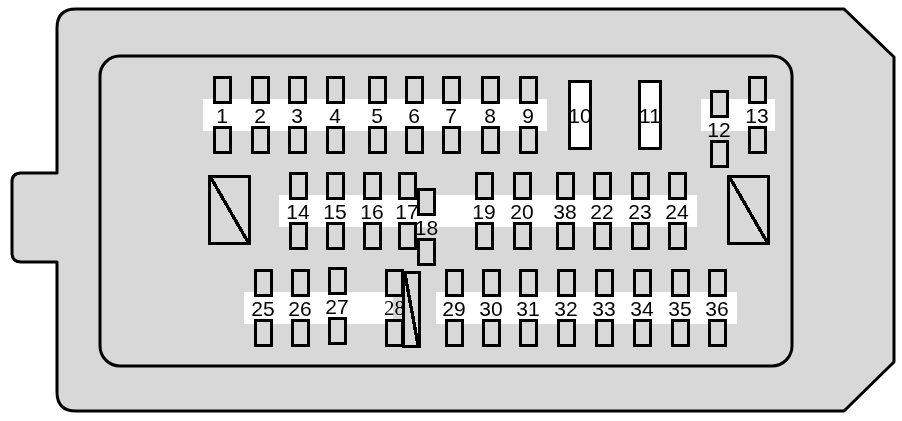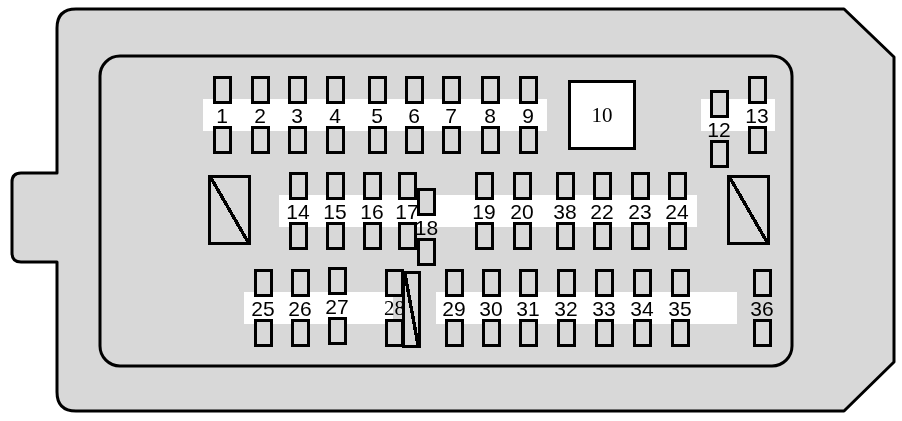--- a/index.html
+++ b/index.html
@@ -43,26 +43,25 @@
   .frect.b{bottom:0;}
   .flabel{
     position:absolute;left:50%;top:50%;
     transform:translate(-50%,-50%);
     font-size:21px;line-height:1;
     color:#000;white-space:nowrap;
     z-index:3;
   }
   .bigfuse{
     position:absolute;
-    width:68px;height:70px;
+    width:24px;height:70px;
     box-sizing:border-box;
     border:3px solid var(--outline,#000);
     background:#ffffff;
     z-index:2;
-    font-family:Liberation Serif, serif;
   }
 </style>
 </head>
 <body>
 
 <div class="stage">
   <svg width="902" height="421" viewBox="0 0 902 421">
     <path d="M76 9 H844 L894 57 V362 L844 411 H76 Q57 411 57 392 V262 H21 Q12 262 12 253 V182 Q12 173 21 173 H57 V28 Q57 9 76 9 Z" style="fill:var(--panel,#d8d8d8);" stroke="#000" stroke-width="3" stroke-linejoin="round"></path>
     <rect x="100" y="56" width="692" height="310" rx="20" fill="none" stroke="#000" stroke-width="3"></rect>
   </svg>
@@ -233,22 +232,25 @@
       <div class="fuse" style="left: 632.5px; top: 269px;">
         <div class="frect t"></div>
         <div class="frect b"></div>
         <span class="flabel">34</span>
       </div>
       <div class="fuse" style="left: 670.5px; top: 269px;">
         <div class="frect t"></div>
         <div class="frect b"></div>
         <span class="flabel">35</span>
       </div>
-      <div class="fuse" style="left: 707.5px; top: 269px; margin-left: 45px;">
+      <div class="fuse" style="left: 707.5px; top: 269px;">
         <div class="frect t"></div>
         <div class="frect b"></div>
         <span class="flabel">36</span>
       </div>
       <div class="bigfuse" style="left: 568px; top: 80px;">
         <span class="flabel">10</span>
+      </div>
+      <div class="bigfuse" style="left: 638px; top: 80px;">
+        <span class="flabel">11</span>
       </div>
     </div>
 </div>
 
 </body></html>

